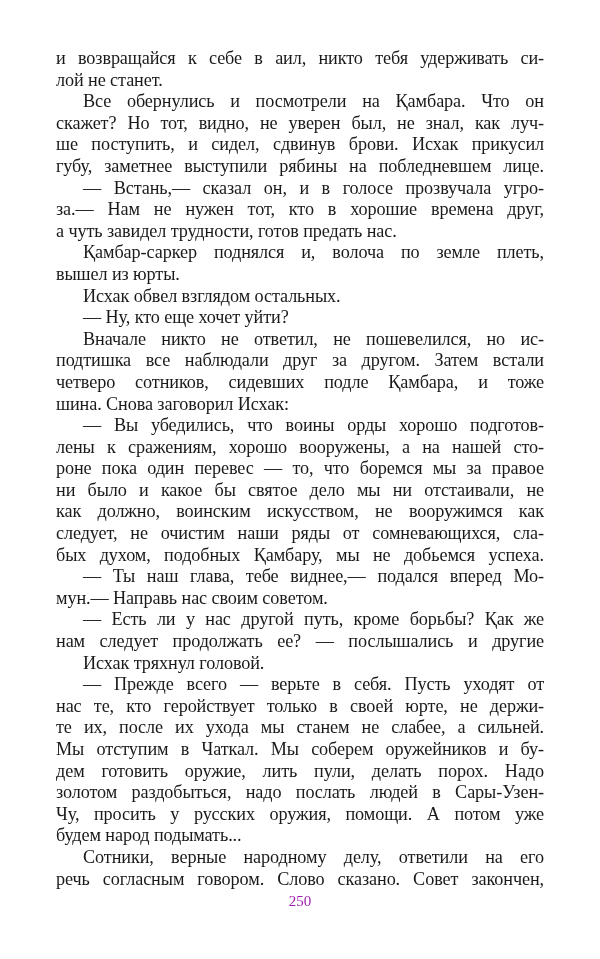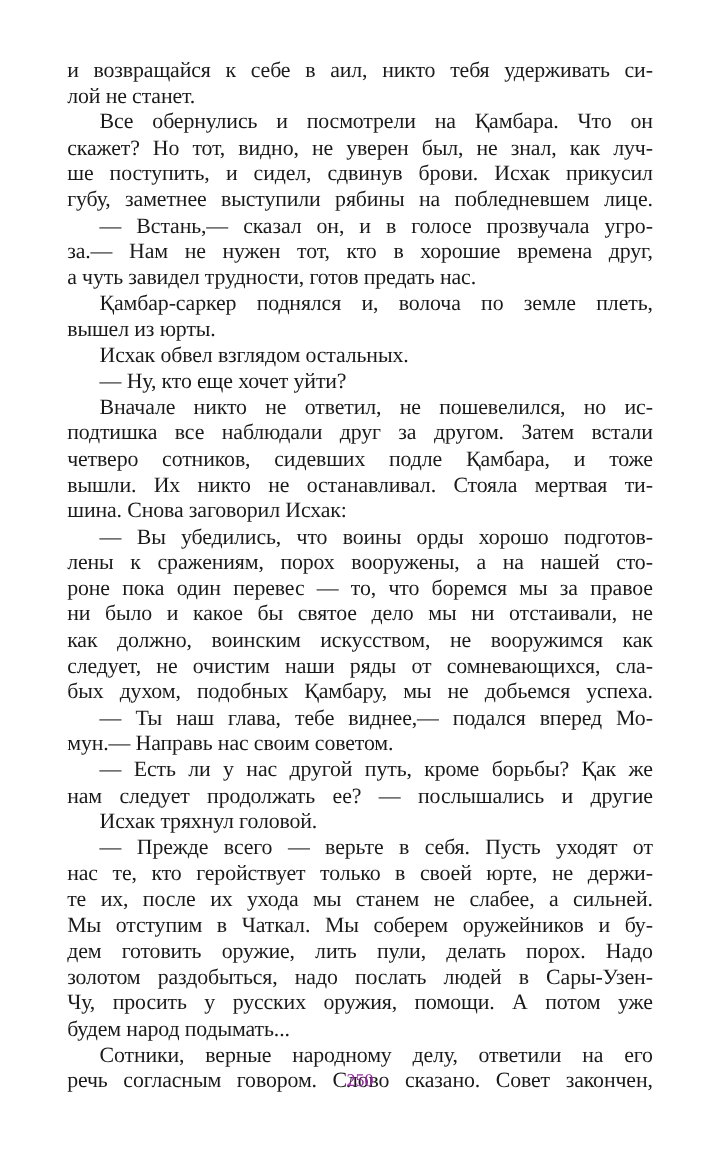--- a/index.html
+++ b/index.html
@@ -38,24 +38,23 @@
       <div class="line indent">— Встань,— сказал он, и в голосе прозвучала угро-</div>
       <div class="line">за.— Нам не нужен тот, кто в хорошие времена друг,</div>
       <div class="line last">а чуть завидел трудности, готов предать нас.</div>
       <div class="line indent">Қамбар-саркер поднялся и, волоча по земле плеть,</div>
       <div class="line last">вышел из юрты.</div>
       <div class="line indent last">Исхак обвел взглядом остальных.</div>
       <div class="line indent last">— Ну, кто еще хочет уйти?</div>
       <div class="line indent">Вначале никто не ответил, не пошевелился, но ис-</div>
       <div class="line">подтишка все наблюдали друг за другом. Затем встали</div>
       <div class="line">четверо сотников, сидевших подле Қамбара, и тоже</div>
-      <div class="line">вышли. Их никто не останавливал. Стояла мертвая ти-</div>
       <div class="line last">шина. Снова заговорил Исхак:</div>
       <div class="line indent">— Вы убедились, что воины орды хорошо подготов-</div>
-      <div class="line">лены к сражениям, порох вооружены, а на нашей сто-</div>
+      <div class="line">лены к сражениям, хорошо вооружены, а на нашей сто-</div>
       <div class="line">роне пока один перевес — то, что боремся мы за правое</div>
       <div class="line">ни было и какое бы святое дело мы ни отстаивали, не</div>
       <div class="line">как должно, воинским искусством, не вооружимся как</div>
       <div class="line">следует, не очистим наши ряды от сомневающихся, сла-</div>
       <div class="line">бых духом, подобных Қамбару, мы не добьемся успеха.</div>
       <div class="line indent">— Ты наш глава, тебе виднее,— подался вперед Мо-</div>
       <div class="line last">мун.— Направь нас своим советом.</div>
       <div class="line indent">— Есть ли у нас другой путь, кроме борьбы? Қак же</div>
       <div class="line">нам следует продолжать ее? — послышались и другие</div>
       <div class="line indent last">Исхак тряхнул головой.</div>

